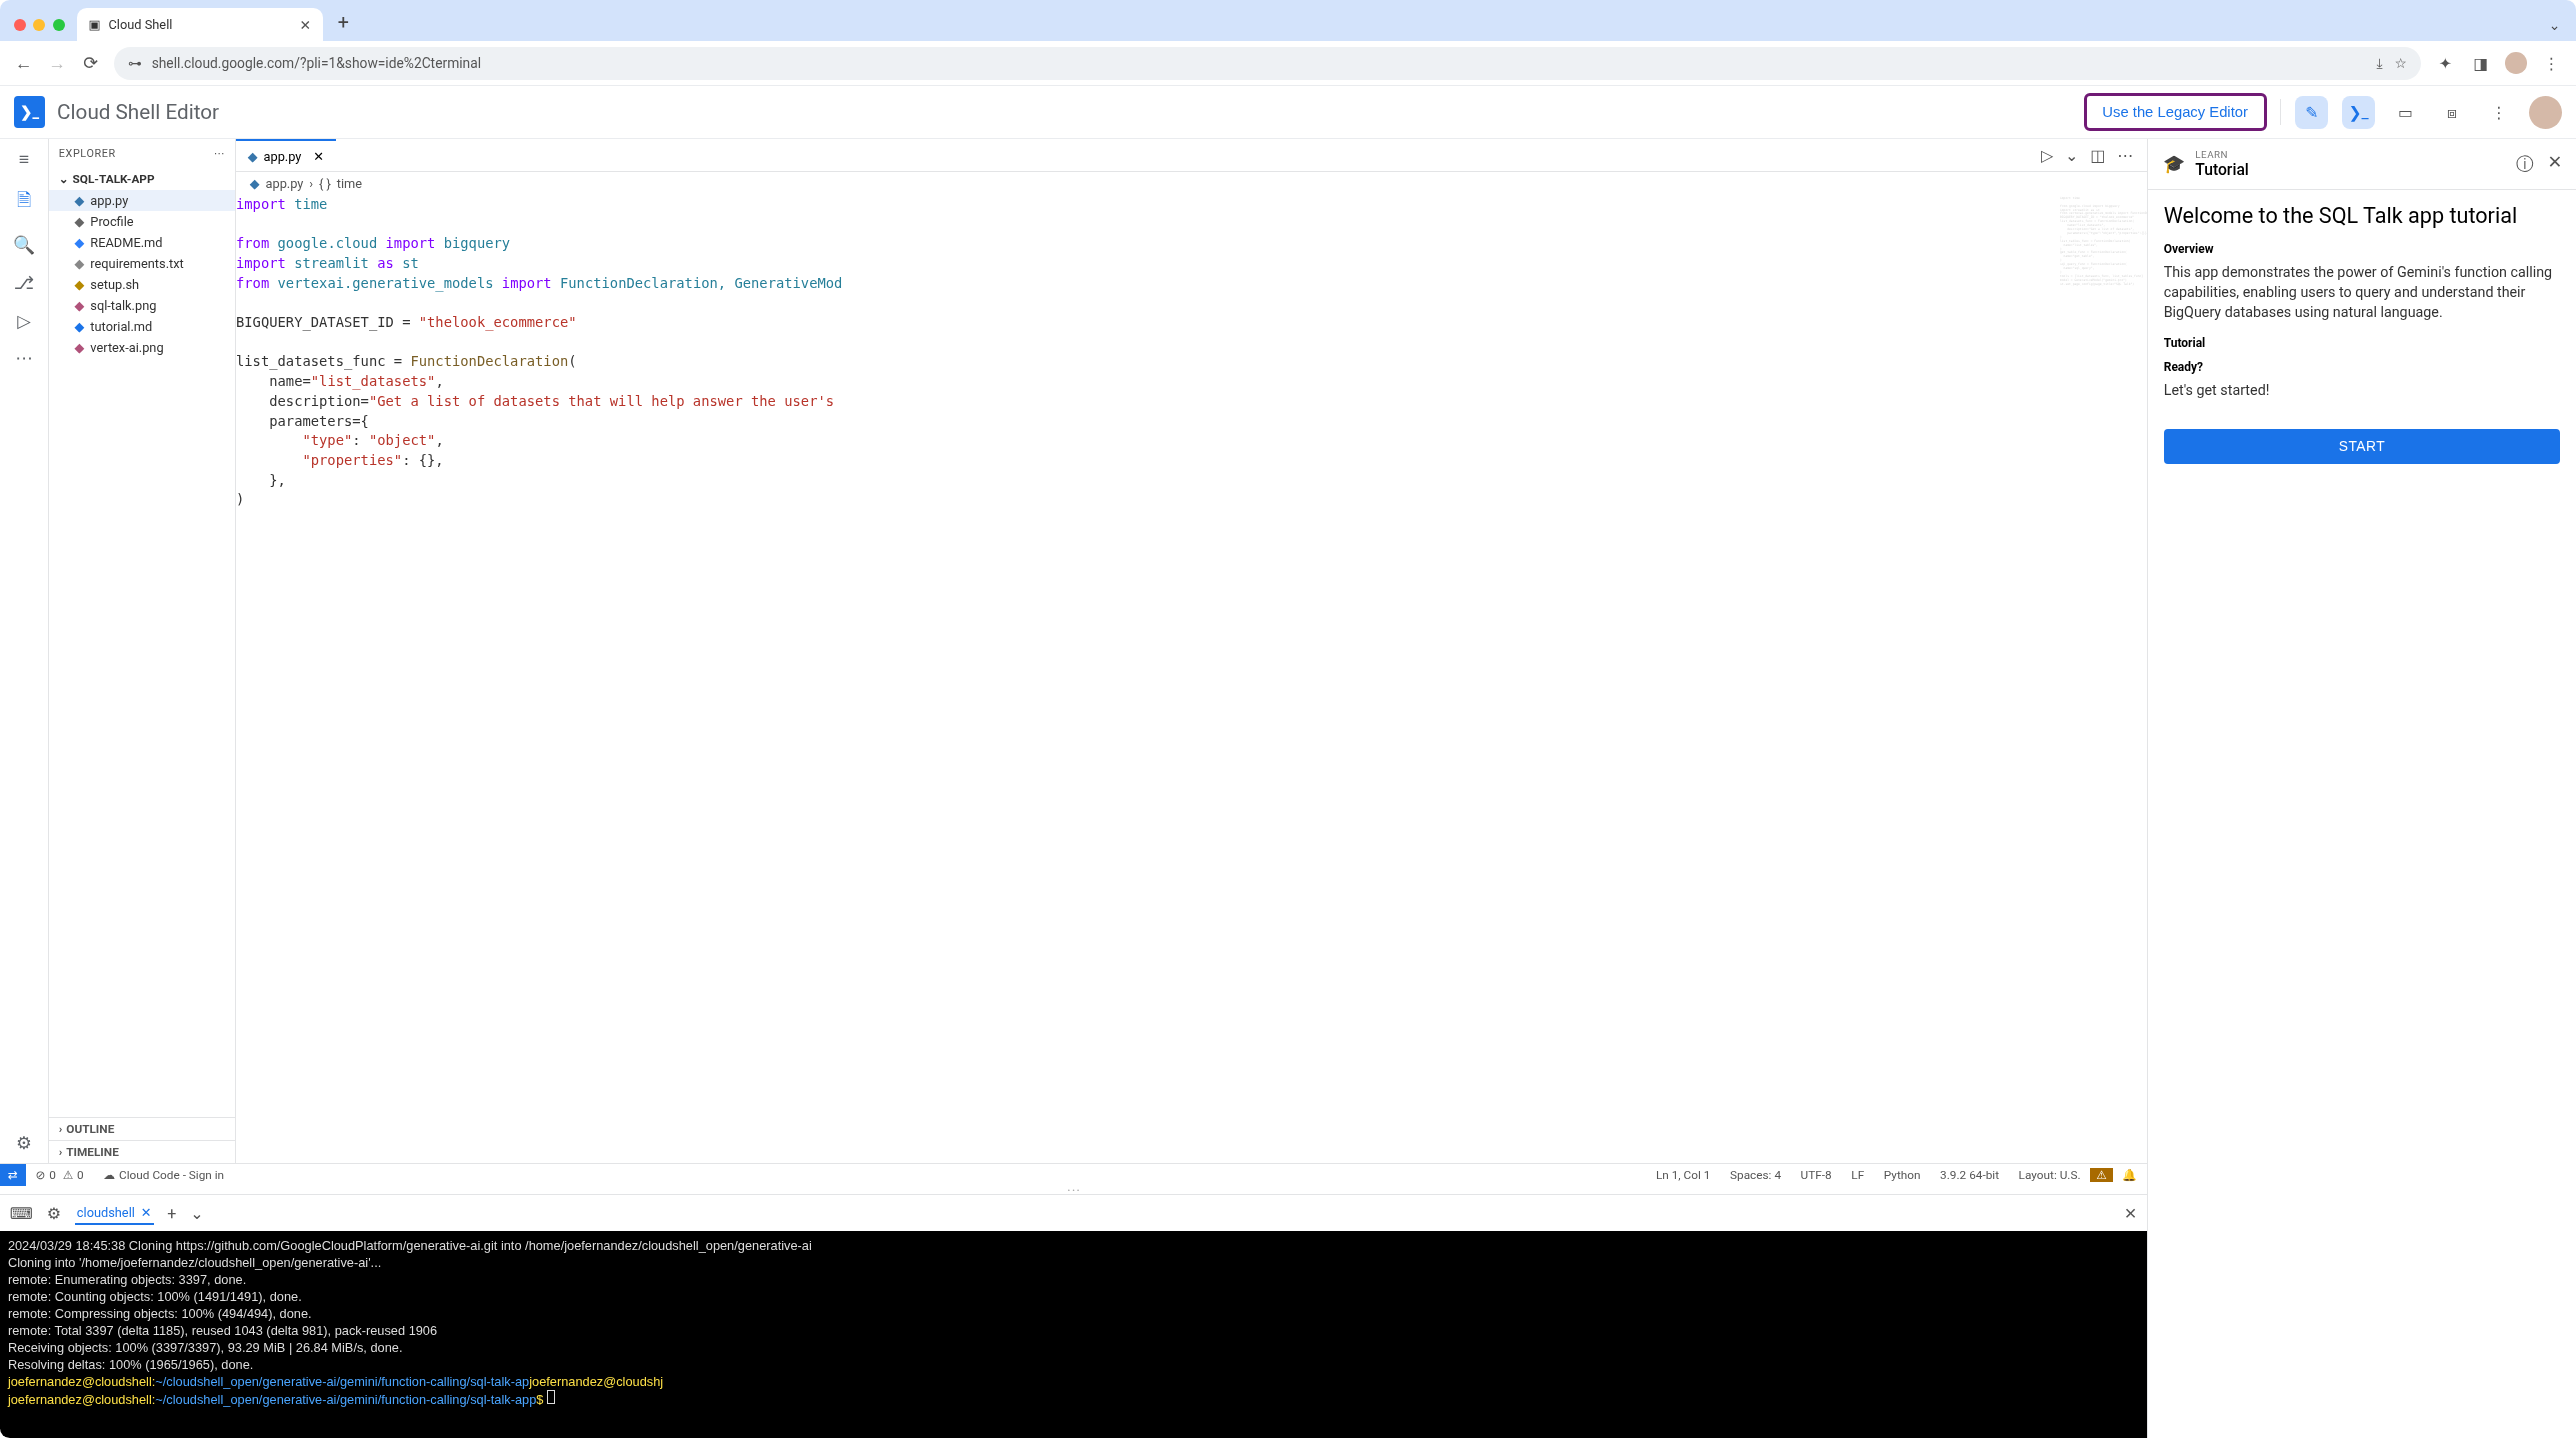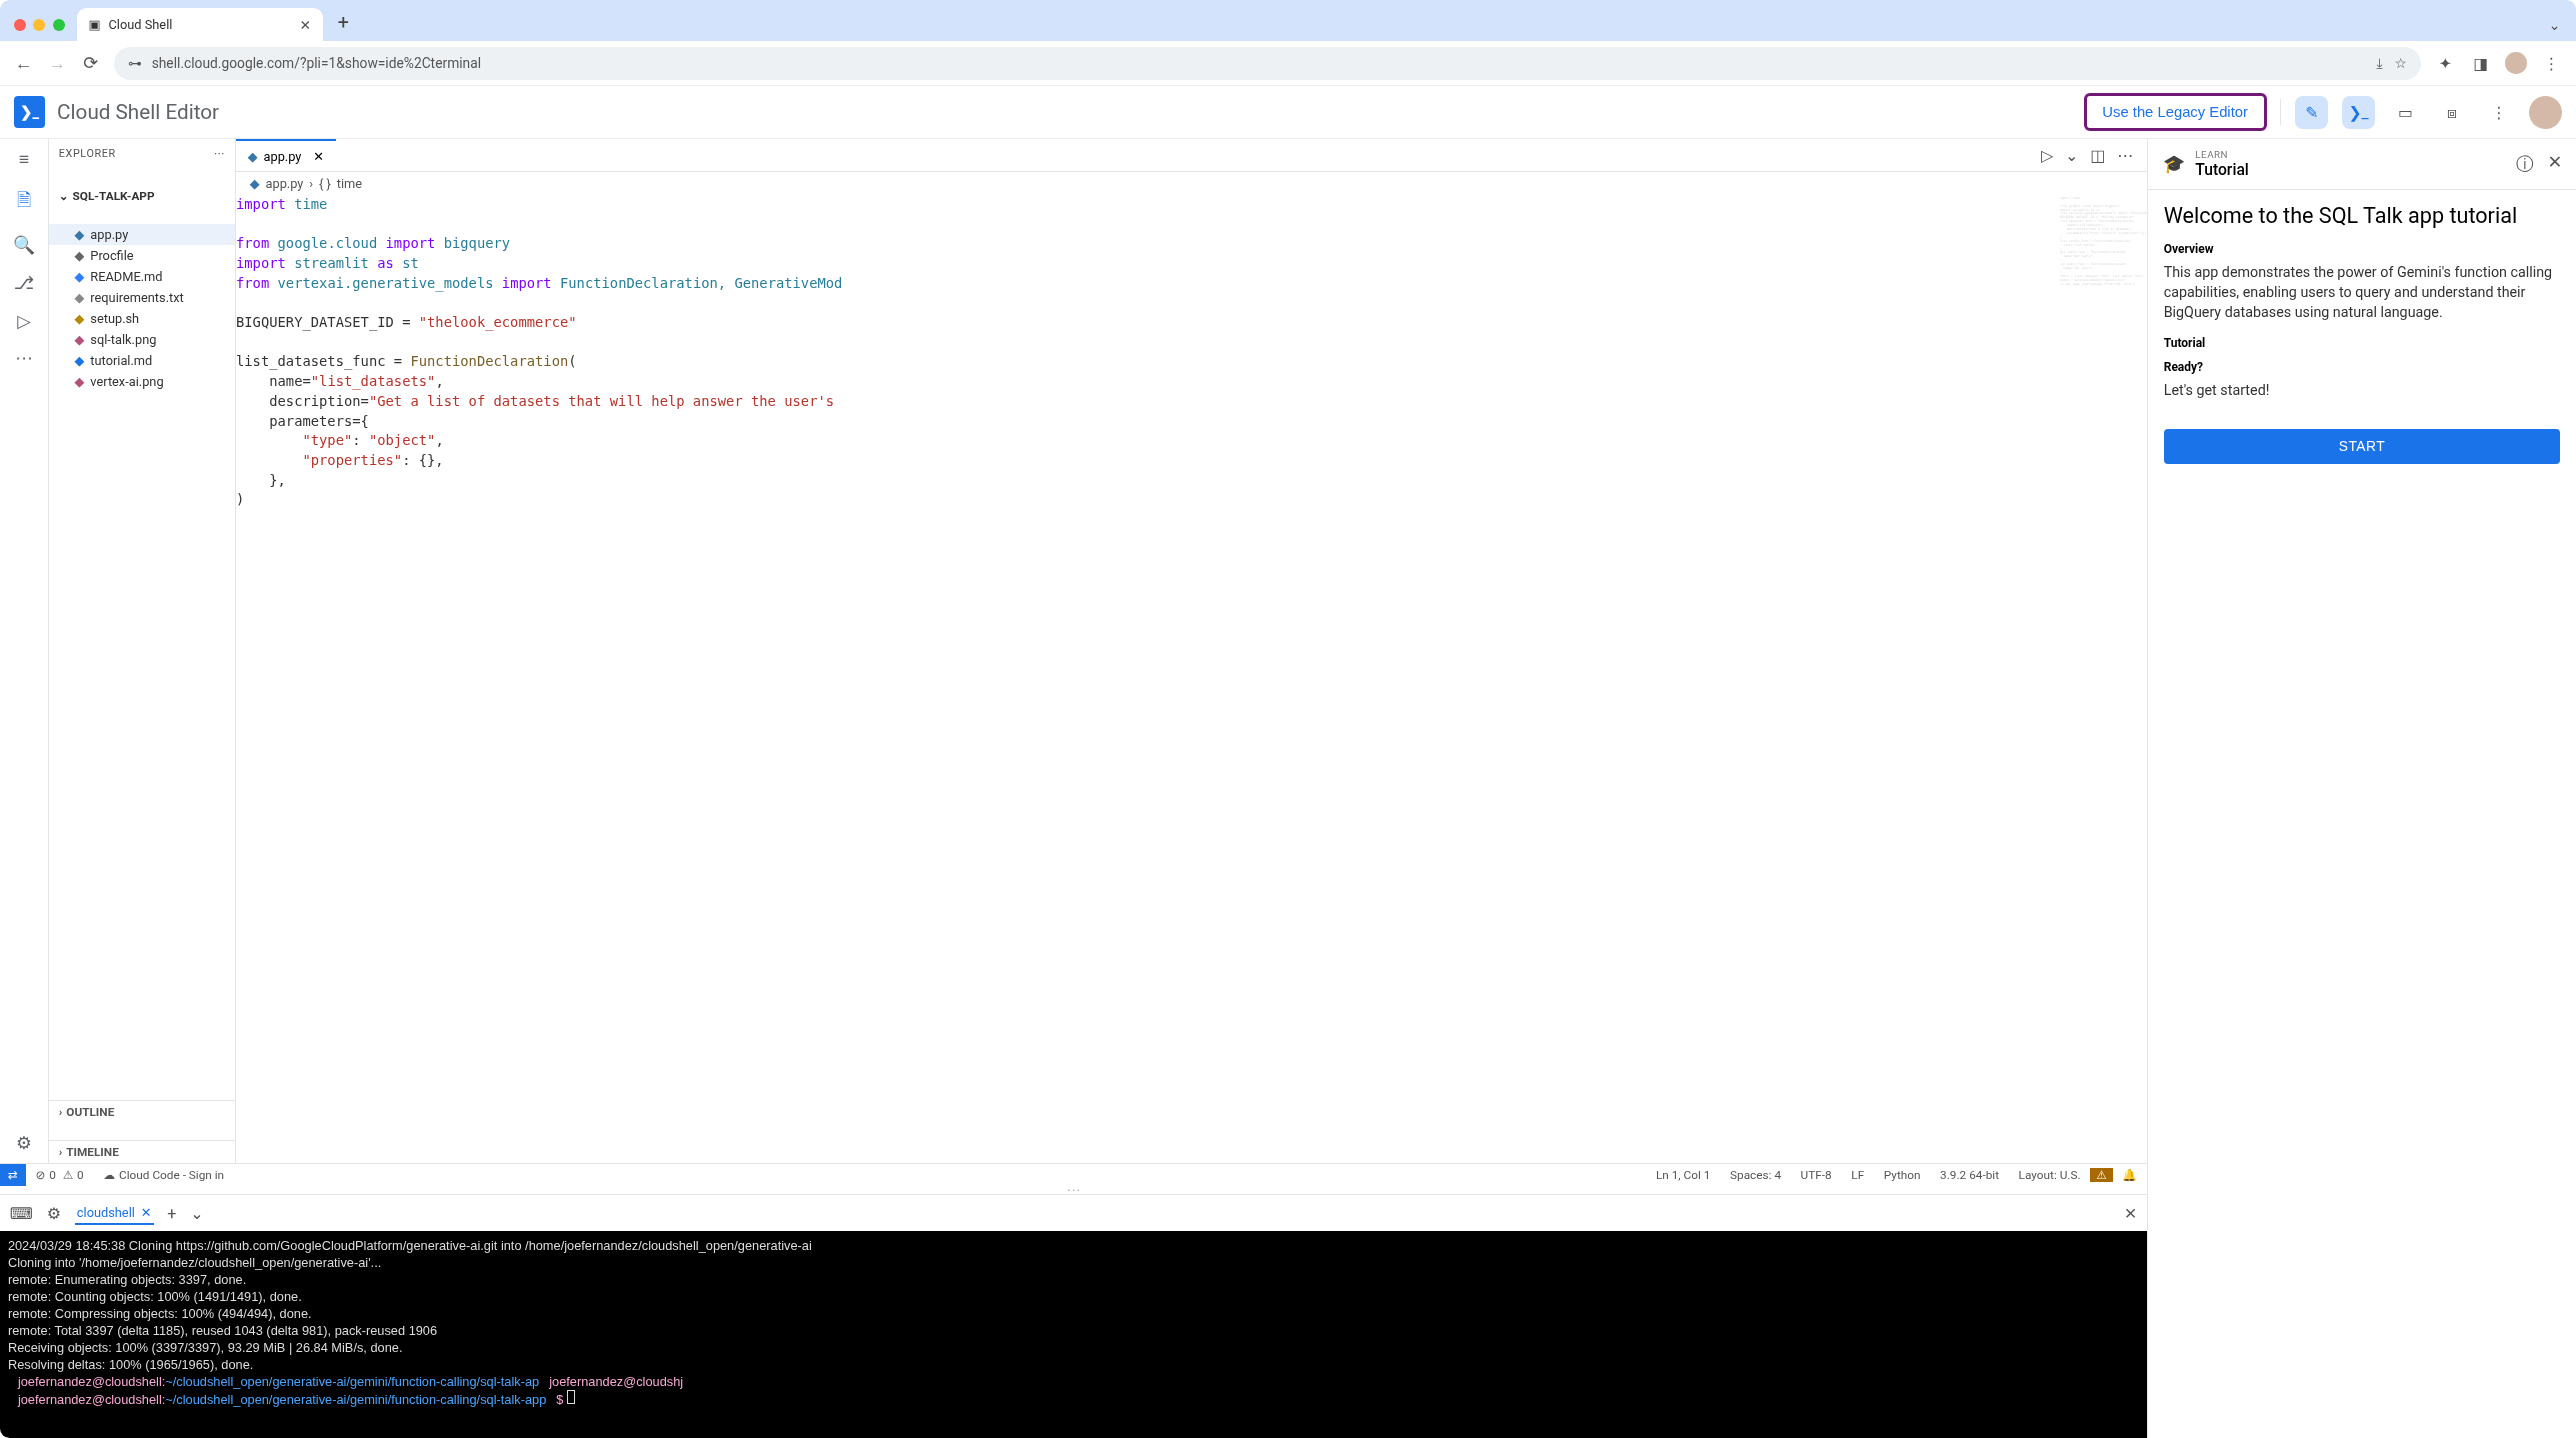--- a/index.html
+++ b/index.html
@@ -36,21 +36,21 @@
 
   
   .main-split{ flex:1; display:flex; overflow:hidden; }
   .editor-area{ flex:1; display:flex; flex-direction:column; overflow:hidden; border-right:1px solid #e3e4e6;}
   .tutorial   { width:428px; display:flex; flex-direction:column;}
 
   
   .ide-top    { flex:1; display:flex; overflow:hidden;}
   .activity-bar{ width:49px; display:flex; flex-direction:column; align-items:center; padding-top:9.8px; gap:17.7px; border-right:1px solid #e3e4e6; color:#5f6368; font-size:17.7px;}
   .activity-bar .bot{ margin-top:auto; padding-bottom:9.8px;}
-  .explorer   { width:187px; border-right:1px solid #e3e4e6; display:flex; flex-direction:column; font-size:12.8px; color:#333;gap:17px;}
+  .explorer   { width:187px; border-right:1px solid #e3e4e6; display:flex; flex-direction:column; font-size:12.8px; color:#333;}
   .explorer-hd{ display:flex; align-items:center; padding:7.9px 9.8px; font-size:10.8px; letter-spacing:0.6px; color:#555;}
   .explorer-hd .more{margin-left:auto;}
   .proj-hd   { display:flex; align-items:center; gap:3.9px; font-weight:bold; font-size:11.8px; padding:3.9px 9.8px;}
   .file      { display:flex; align-items:center; gap:5.9px; padding:3px 9.8px 3px 25.6px; }
   .file.sel  { background:#eaf1fb; }
   .collapsible{ display:flex; align-items:center; gap:3.9px; padding:3.9px 9.8px; font-weight:bold; font-size:11.8px; color:#555;}
   .collapsible.brd{ border-top:1px solid #e3e4e6;}
 
   .editor-col { flex:1; display:flex; flex-direction:column; overflow:hidden; position:relative;}
   .etabs     { display:flex; align-items:center; border-bottom:1px solid #e3e4e6; height:33px;}
@@ -70,21 +70,21 @@
   .sb-blue{ background:#1a73e8; color:#fff; width:25.6px; height:100%; display:flex; align-items:center;justify-content:center;}
   .sb-seg{ padding:0 9.8px; display:flex; align-items:center; gap:3.9px;}
   .sb-right{ margin-left:auto; display:flex;}
   .sb-warn{ background:#a86a00; color:#fff; padding:0 5.9px; height:100%; display:flex; align-items:center;}
 
   .drag-dots{ height:7.9px; display:flex; align-items:center; justify-content:center; color:#aaa; font-size:7.9px;}
 
   
   .term-tabs { height:37px; display:flex; align-items:center; border-top:1px solid #e3e4e6; padding:0 9.8px; gap:13.8px; color:#555;}
   .term-tab  { color:#1a73e8; border-bottom:2px solid #1a73e8; padding:3.9px 2px; font-size:12.8px; display:flex; gap:5.9px; align-items:center;}
-  .term-body { flex:0 0 207px; background:#000; color:#ddd; font-family:Liberation Sans, sans-serif; font-size:12.8px; line-height:17px; padding:5.9px 7.9px; white-space:pre-wrap; overflow:hidden;} .term-body .path{ color:#4aa5ff;} .term-body .prompt{ color:#f9a8d4;margin-left:10px;}
+  .term-body { flex:0 0 207px; background:#000; color:#ddd; font-family:Liberation Sans, sans-serif; font-size:12.8px; line-height:17px; padding:5.9px 7.9px; white-space:pre-wrap; overflow:hidden;} .term-body .path{ color:#4aa5ff;} .term-body .prompt{ color:#fde047;}
   .term-body .cursor{ display:inline-block; width:7.9px; height:13.8px; border:1px solid #ddd;}
   .term-close{ margin-left:auto; font-size:15.7px;}
 
   
   .tut-hd{ display:flex; align-items:center; padding:9.8px 13.8px; border-bottom:1px solid #e3e4e6;}
   .tut-hd .mortar{ width:25.6px; height:25.6px; display:flex; align-items:center; justify-content:center; color:#555; font-size:17.7px;}
   .tut-hd .stack{ margin-left:7.9px;}
   .tut-hd .lrn{ font-size:9.8px; letter-spacing:0.5px; color:#777;}
   .tut-hd .ttl{ font-size:15.7px; font-weight:500;}
   .tut-hd .ricons{ margin-left:auto; display:flex; gap:13.8px; color:#555; font-size:17.7px;}

